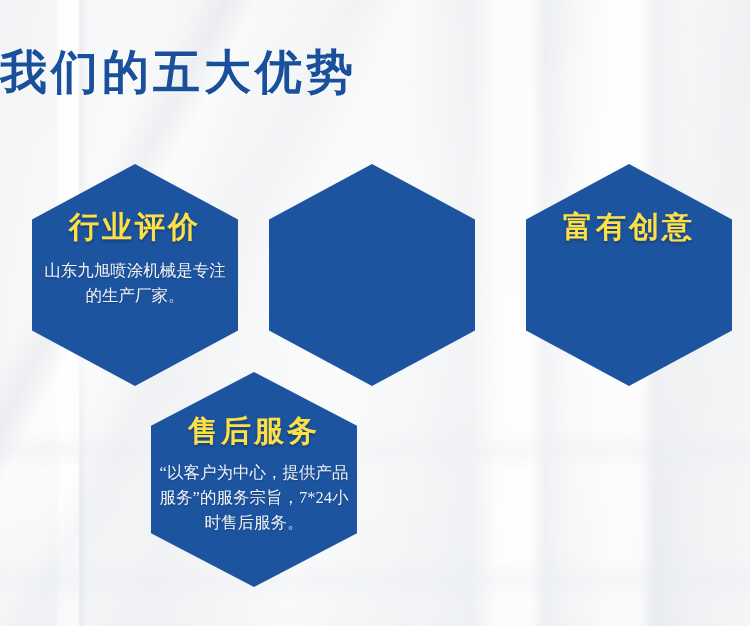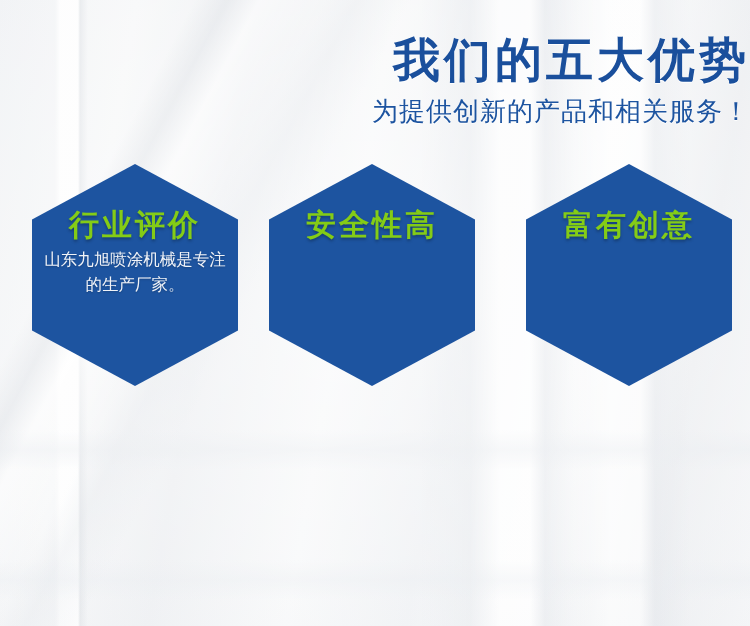--- a/index.html
+++ b/index.html
@@ -92,22 +92,22 @@
         rgba(255,255,255,.55) 0%,
         rgba(255,255,255,.25) 55%,
         rgba(232,235,239,.30) 100%);
   }
 
   
   .header {
     position: absolute;
     left: 0;
     right: 0;
-    top: 36px;
-    text-align: right;
+    top: 48px;
+    text-align: left;
     z-index: 4;
   }
   .title {
     font-size: 47px;
     line-height: 1.05;
     letter-spacing: 4px;
     font-weight: bold;
     color: #1a4f9c;
     font-family: "Liberation Serif", "DejaVu Serif", serif;
     text-shadow: 0 1px 0 rgba(255,255,255,.9);
@@ -130,47 +130,47 @@
     background: #1d54a0;
     clip-path: polygon(50% 0%, 100% 25%, 100% 75%, 50% 100%, 0% 75%, 0% 25%);
     -webkit-clip-path: polygon(50% 0%, 100% 25%, 100% 75%, 50% 100%, 0% 75%, 0% 25%);
     z-index: 3;
     box-sizing: border-box;
     display: flex;
     flex-direction: column;
     align-items: center;
   }
   .hex-head {
-    color: #84cc16;
+    color: #fde047;
     font-weight: bold;
     font-size: 30px;
     line-height: 1;
     letter-spacing: 3px;
     text-align: center;
     white-space: nowrap;
-    font-family: Liberation Mono, monospace;
+    font-family: Liberation Serif, serif;
     text-shadow: 0 2px 3px rgba(0,0,0,.28);
   }
   .hex-body {
     color: #f0f3f8;
     font-size: 16.5px;
     line-height: 1.52;
     text-align: center;
     font-family: "Liberation Serif", "DejaVu Serif", serif;
     text-shadow: 0 1px 2px rgba(0,0,0,.22);
   }
 
   
   .hex.row-top {
     top: 164px;
     width: 206px;
     height: 222px;
   }
   .hex.row-top .hex-head { margin-top: 48px; }
-  .hex.row-top .hex-body { margin-top: 5px; width: 186px; }
+  .hex.row-top .hex-body { margin-top: 16px; width: 186px; }
 
   .hex.h1 { left: 32px;  }
   .hex.h2 { left: 269px; }
   .hex.h3 { left: 526px; }
 
   
   .hex.row-bot {
     top: 372px;
     width: 206px;
     height: 215px;
@@ -187,31 +187,33 @@
 <div id="stage">
 
   <div class="bg-layer bg-base"></div>
   <div class="bg-layer bg-cols"></div>
   <div class="bg-layer bg-diag"></div>
   <div class="bg-layer bg-shelf"></div>
   <div class="bg-layer bg-vignette"></div>
 
   <div class="header">
     <div class="title">我们的五大优势</div>
-    <div class="subtitle">为提供创新的产品和相关服务！</div>
   </div>
 
   <div class="hex row-top h1">
     <div class="hex-head">行业评价</div>
     <div class="hex-body">山东九旭喷涂机械是专注的生产厂家。</div>
   </div>
 
   <div class="hex row-top h2">
-    <div class="hex-head">安全性高</div>
   </div>
 
   <div class="hex row-top h3">
     <div class="hex-head">富有创意</div>
   </div>
 
+  <div class="hex row-bot h4">
+    <div class="hex-head">售后服务</div>
+    <div class="hex-body">“以客户为中心，提供产品服务”的服务宗旨，7*24小时售后服务。</div>
+  </div>
 
 
 </div>
 
 </body></html>

